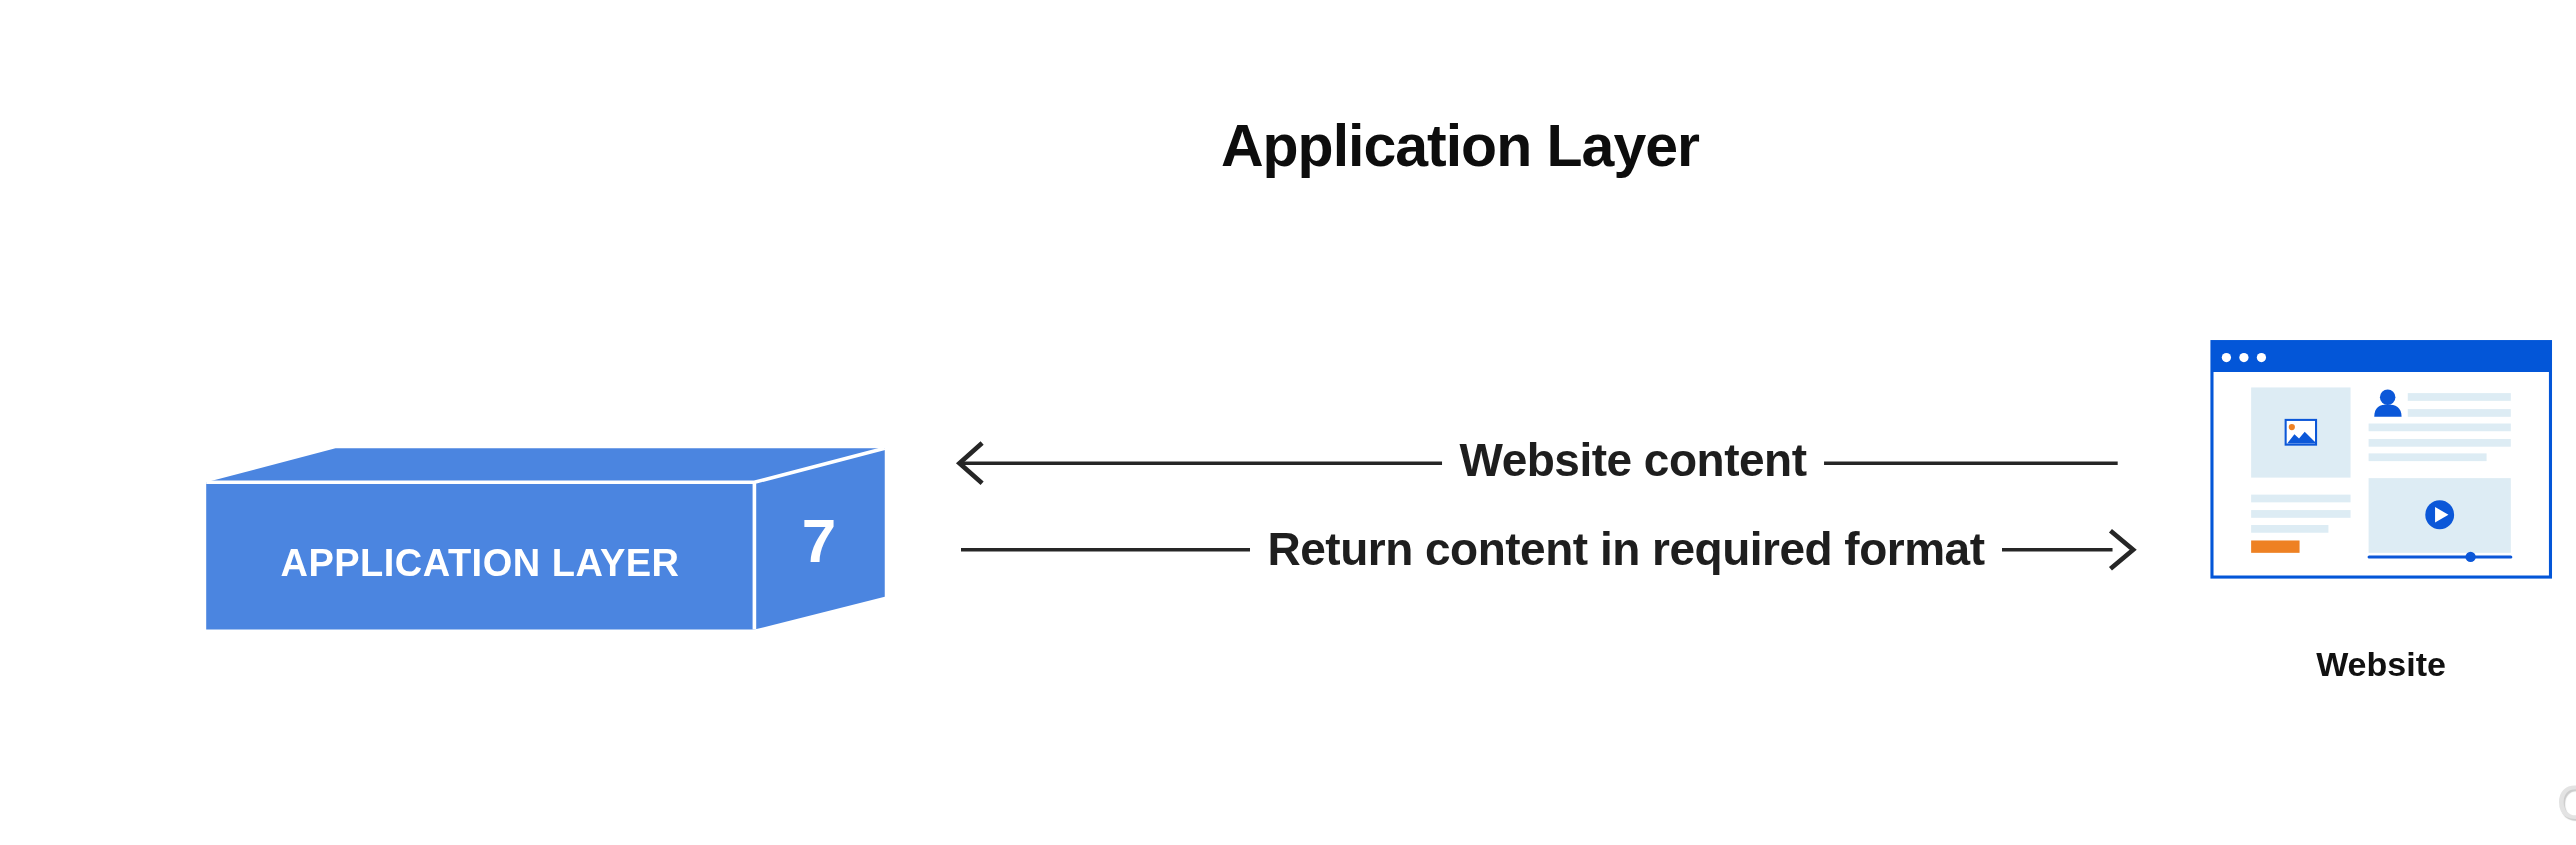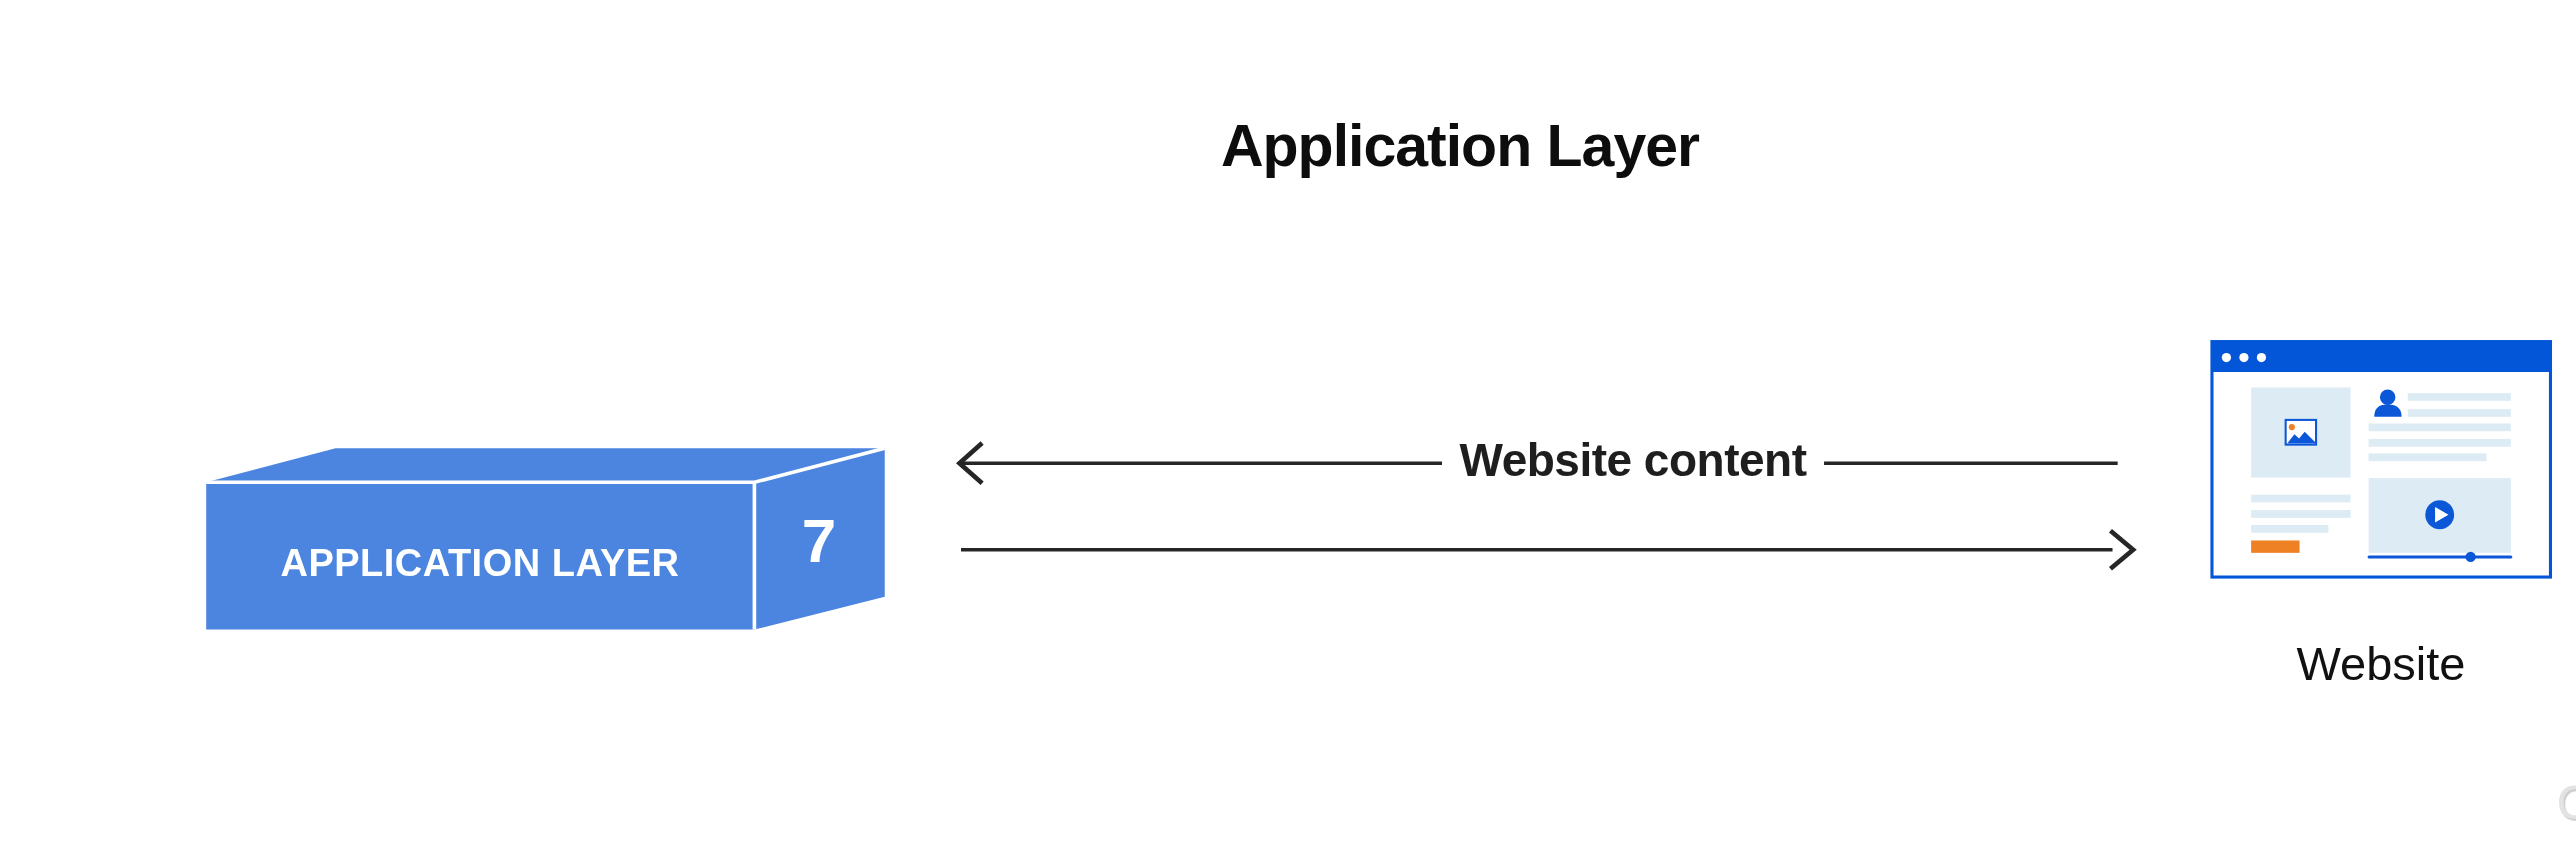--- a/index.html
+++ b/index.html
@@ -35,21 +35,21 @@
     background:#ffffff;
     padding:0 17.5px;
     font-size:46px;line-height:46px;font-weight:700;
     letter-spacing:-0.5px;color:#1e1e1e;
   }
   .arrow-label.request{left:1633px;top:437px;}
   .arrow-label.return{left:1626px;top:526px;}
   .website-caption{
     left:2381px;top:641px;
     transform:translateX(-50%);
-    font-size:47px;line-height:46px;font-weight:400;
+    font-size:34px;line-height:46px;font-weight:700;
     color:#111111;
   }
   .watermark{
     right:5.2px;top:778px;
     font-size:49px;line-height:49px;font-weight:400;
     letter-spacing:1px;
     color:#e3e3e3;
     text-shadow:1.5px 1.5px 1px #cccccc;
   }
 </style>
@@ -126,19 +126,20 @@
   </svg>
 
   <div class="txt title">Application Layer</div>
 
   <div class="txt box-label">APPLICATION LAYER</div>
 
   <div class="txt box-number">7</div>
 
   <div class="txt arrow-label request">Website content</div>
 
+  <div class="txt arrow-label return">Return content in required format</div>
 
   <div class="txt website-caption">Website</div>
 
   <div class="txt watermark">CSDN @沛哥儿</div>
 
 </div>
 
 
 </body></html>

